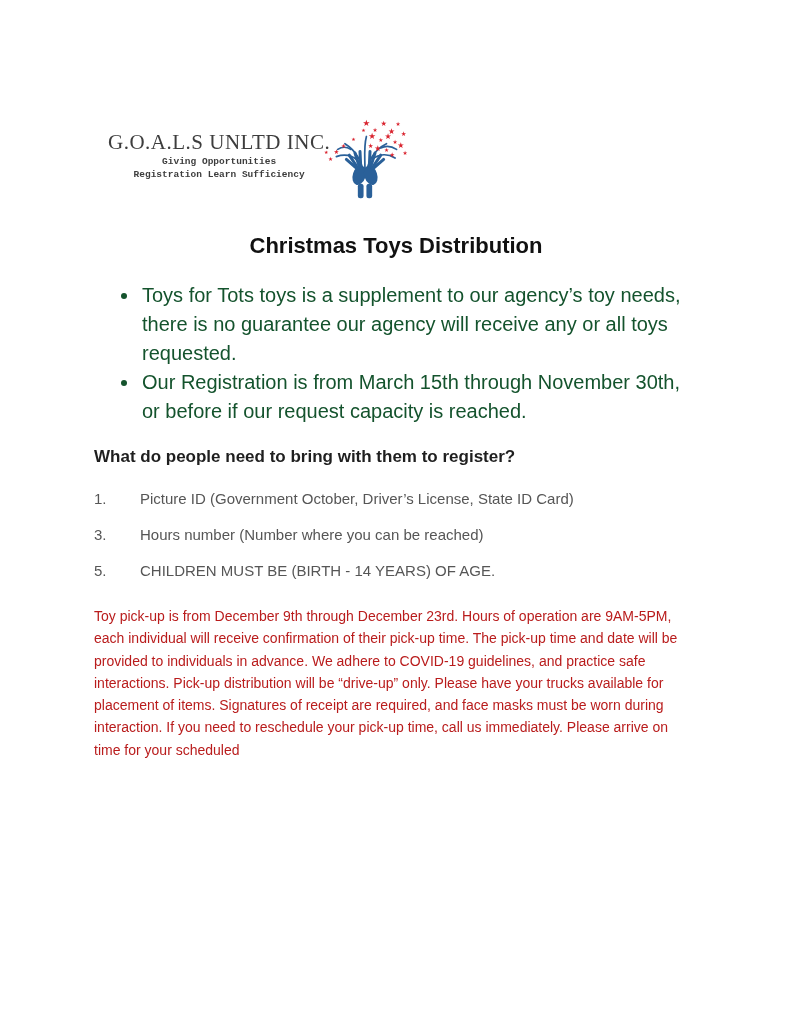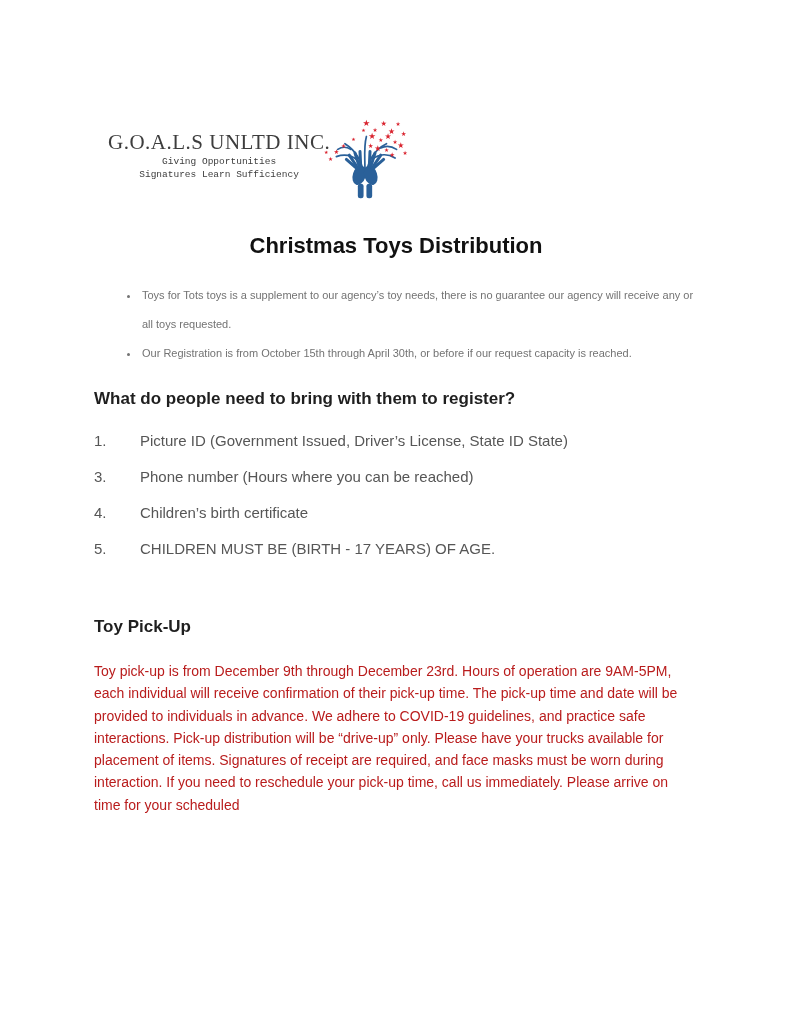--- a/index.html
+++ b/index.html
@@ -22,42 +22,42 @@
     height:196px;
   }
   .logo-text { text-align:center; padding-top:14px; }
   .org-name {
     font-family:"Liberation Serif", serif;
     font-size:21px; font-weight:400; letter-spacing:0.5px;
     color:#3d3d3d; white-space:nowrap;
   }
   .tagline {
     font-family:"Liberation Mono", monospace;
-    font-size:9.5px; font-weight:400; color:#3d3d3d;
+    font-size:9.5px; font-weight:700; color:#3d3d3d;
     line-height:13px;
   }
   .logo-art { width:86px; height:84px; margin-left:-8px; }
 
   
   h1.doc-title {
     margin-top:37px;
     text-align:center;
     font-size:22px; font-weight:700; color:#111;
   }
   .bold-line {
     margin-top:36px;
     font-size:15px; font-weight:700; color:#1f1f1f;
   }
   ul.bullets {
     margin-top:22px;
     list-style:disc outside;
     padding-left:46px;
   }
   ul.bullets li {
-    font-size:11px; line-height:29px; color:#737373;
+    font-size:20px; line-height:29px; color:#14532d;
     padding-left:2px;
   }
   .h2 {
     font-size:17px; font-weight:700; color:#1f1f1f;
   }
   .h2.register { margin-top:21px; }
   .numbered { margin-top:21px; }
   .num-item {
     font-size:15px; line-height:22px; color:#565656;
     margin-bottom:14px;
@@ -71,21 +71,21 @@
 </style>
 </head>
 <body>
 
 <div class="page">
 
   <header class="logo-row">
     <div class="logo-text">
       <div class="org-name">G.O.A.L.S UNLTD INC.</div>
       <div class="tagline">Giving Opportunities</div>
-      <div class="tagline">Signatures Learn Sufficiency</div>
+      <div class="tagline">Registration Learn Sufficiency</div>
     </div>
     <svg class="logo-art" viewBox="0 0 120 112" xmlns="http://www.w3.org/2000/svg" aria-hidden="true">
 
       <g stroke="#2a6099" stroke-width="2.4" fill="none" stroke-linecap="round">
         <path d="M58,80 C56,60 48,46 32,36"></path>
         <path d="M62,80 C64,58 74,44 90,36"></path>
         <path d="M60,76 C60,54 58,40 62,26"></path>
         <path d="M50,60 C42,52 32,50 20,54"></path>
         <path d="M70,58 C80,50 92,50 102,56"></path>
         <path d="M40,44 C34,40 28,40 22,44"></path>
@@ -136,38 +136,34 @@
     </svg>
   </header>
 
   <div class="content">
 
     <h1 class="doc-title">Christmas Toys Distribution</h1>
 
 
     <ul class="bullets">
       <li>Toys for Tots toys is a supplement to our agency’s toy needs, there is no guarantee our agency will receive any or all toys requested.</li>
-      <li>Our Registration is from October 15th through April 30th, or before if our request capacity is reached.</li>
+      <li>Our Registration is from March 15th through November 30th, or before if our request capacity is reached.</li>
     </ul>
 
     <h2 class="h2 register">What do people need to bring with them to register?</h2>
 
     <div class="numbered">
       <div class="num-item">
-        <span class="num">1.</span><span>Picture ID (Government Issued, Driver’s License, State ID State)</span>
+        <span class="num">1.</span><span>Picture ID (Government October, Driver’s License, State ID Card)</span>
       </div>
       <div class="num-item">
-        <span class="num">3.</span><span>Phone number (Hours where you can be reached)</span>
+        <span class="num">3.</span><span>Hours number (Number where you can be reached)</span>
       </div>
       <div class="num-item">
-        <span class="num">4.</span><span>Children’s birth certificate</span>
-      </div>
-      <div class="num-item">
-        <span class="num">5.</span><span>CHILDREN MUST BE (BIRTH - 17 YEARS) OF AGE.</span>
+        <span class="num">5.</span><span>CHILDREN MUST BE (BIRTH - 14 YEARS) OF AGE.</span>
       </div>
     </div>
 
-    <h2 class="h2 pickup">Toy Pick-Up</h2>
 
     <p class="para">Toy pick-up is from December 9th through December 23rd. Hours of operation are 9AM-5PM, each individual will receive confirmation of their pick-up time. The pick-up time and date will be provided to individuals in advance. We adhere to COVID-19 guidelines, and practice safe interactions. Pick-up distribution will be “drive-up” only. Please have your trucks available for placement of items. Signatures of receipt are required, and face masks must be worn during interaction. If you need to reschedule your pick-up time, call us immediately. Please arrive on time for your scheduled</p>
 
   </div>
 </div>
 
 </body></html>

